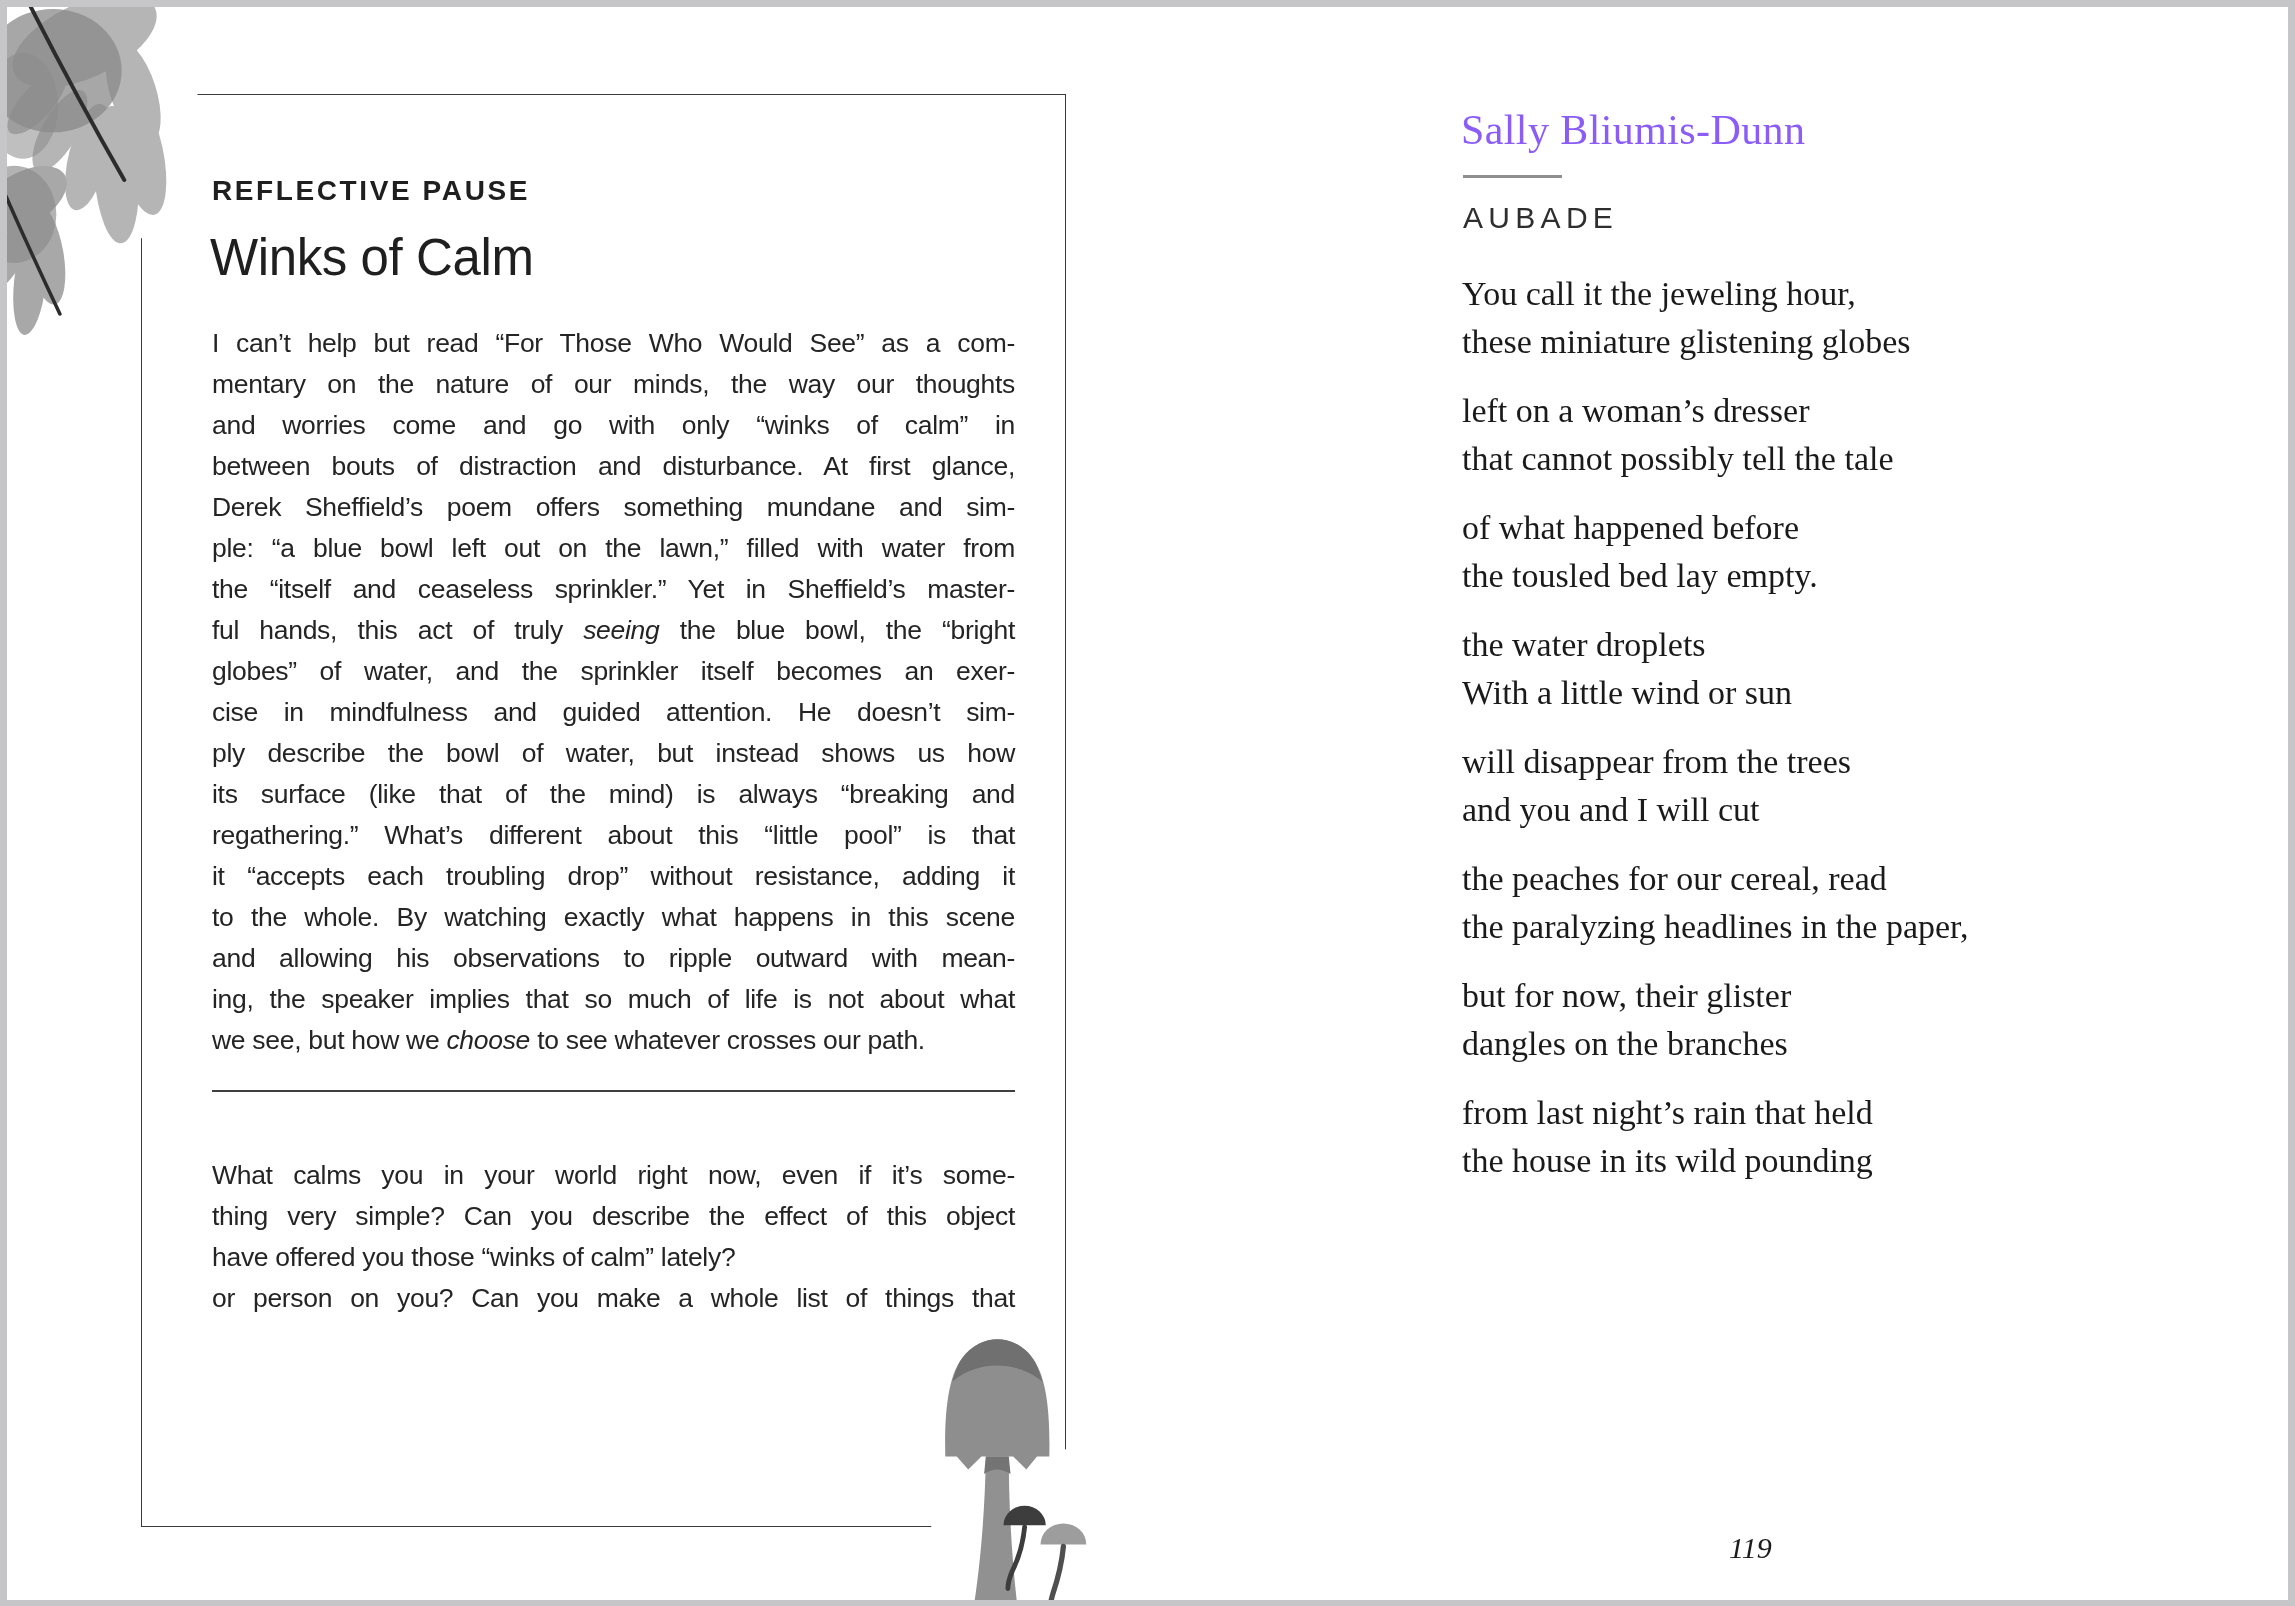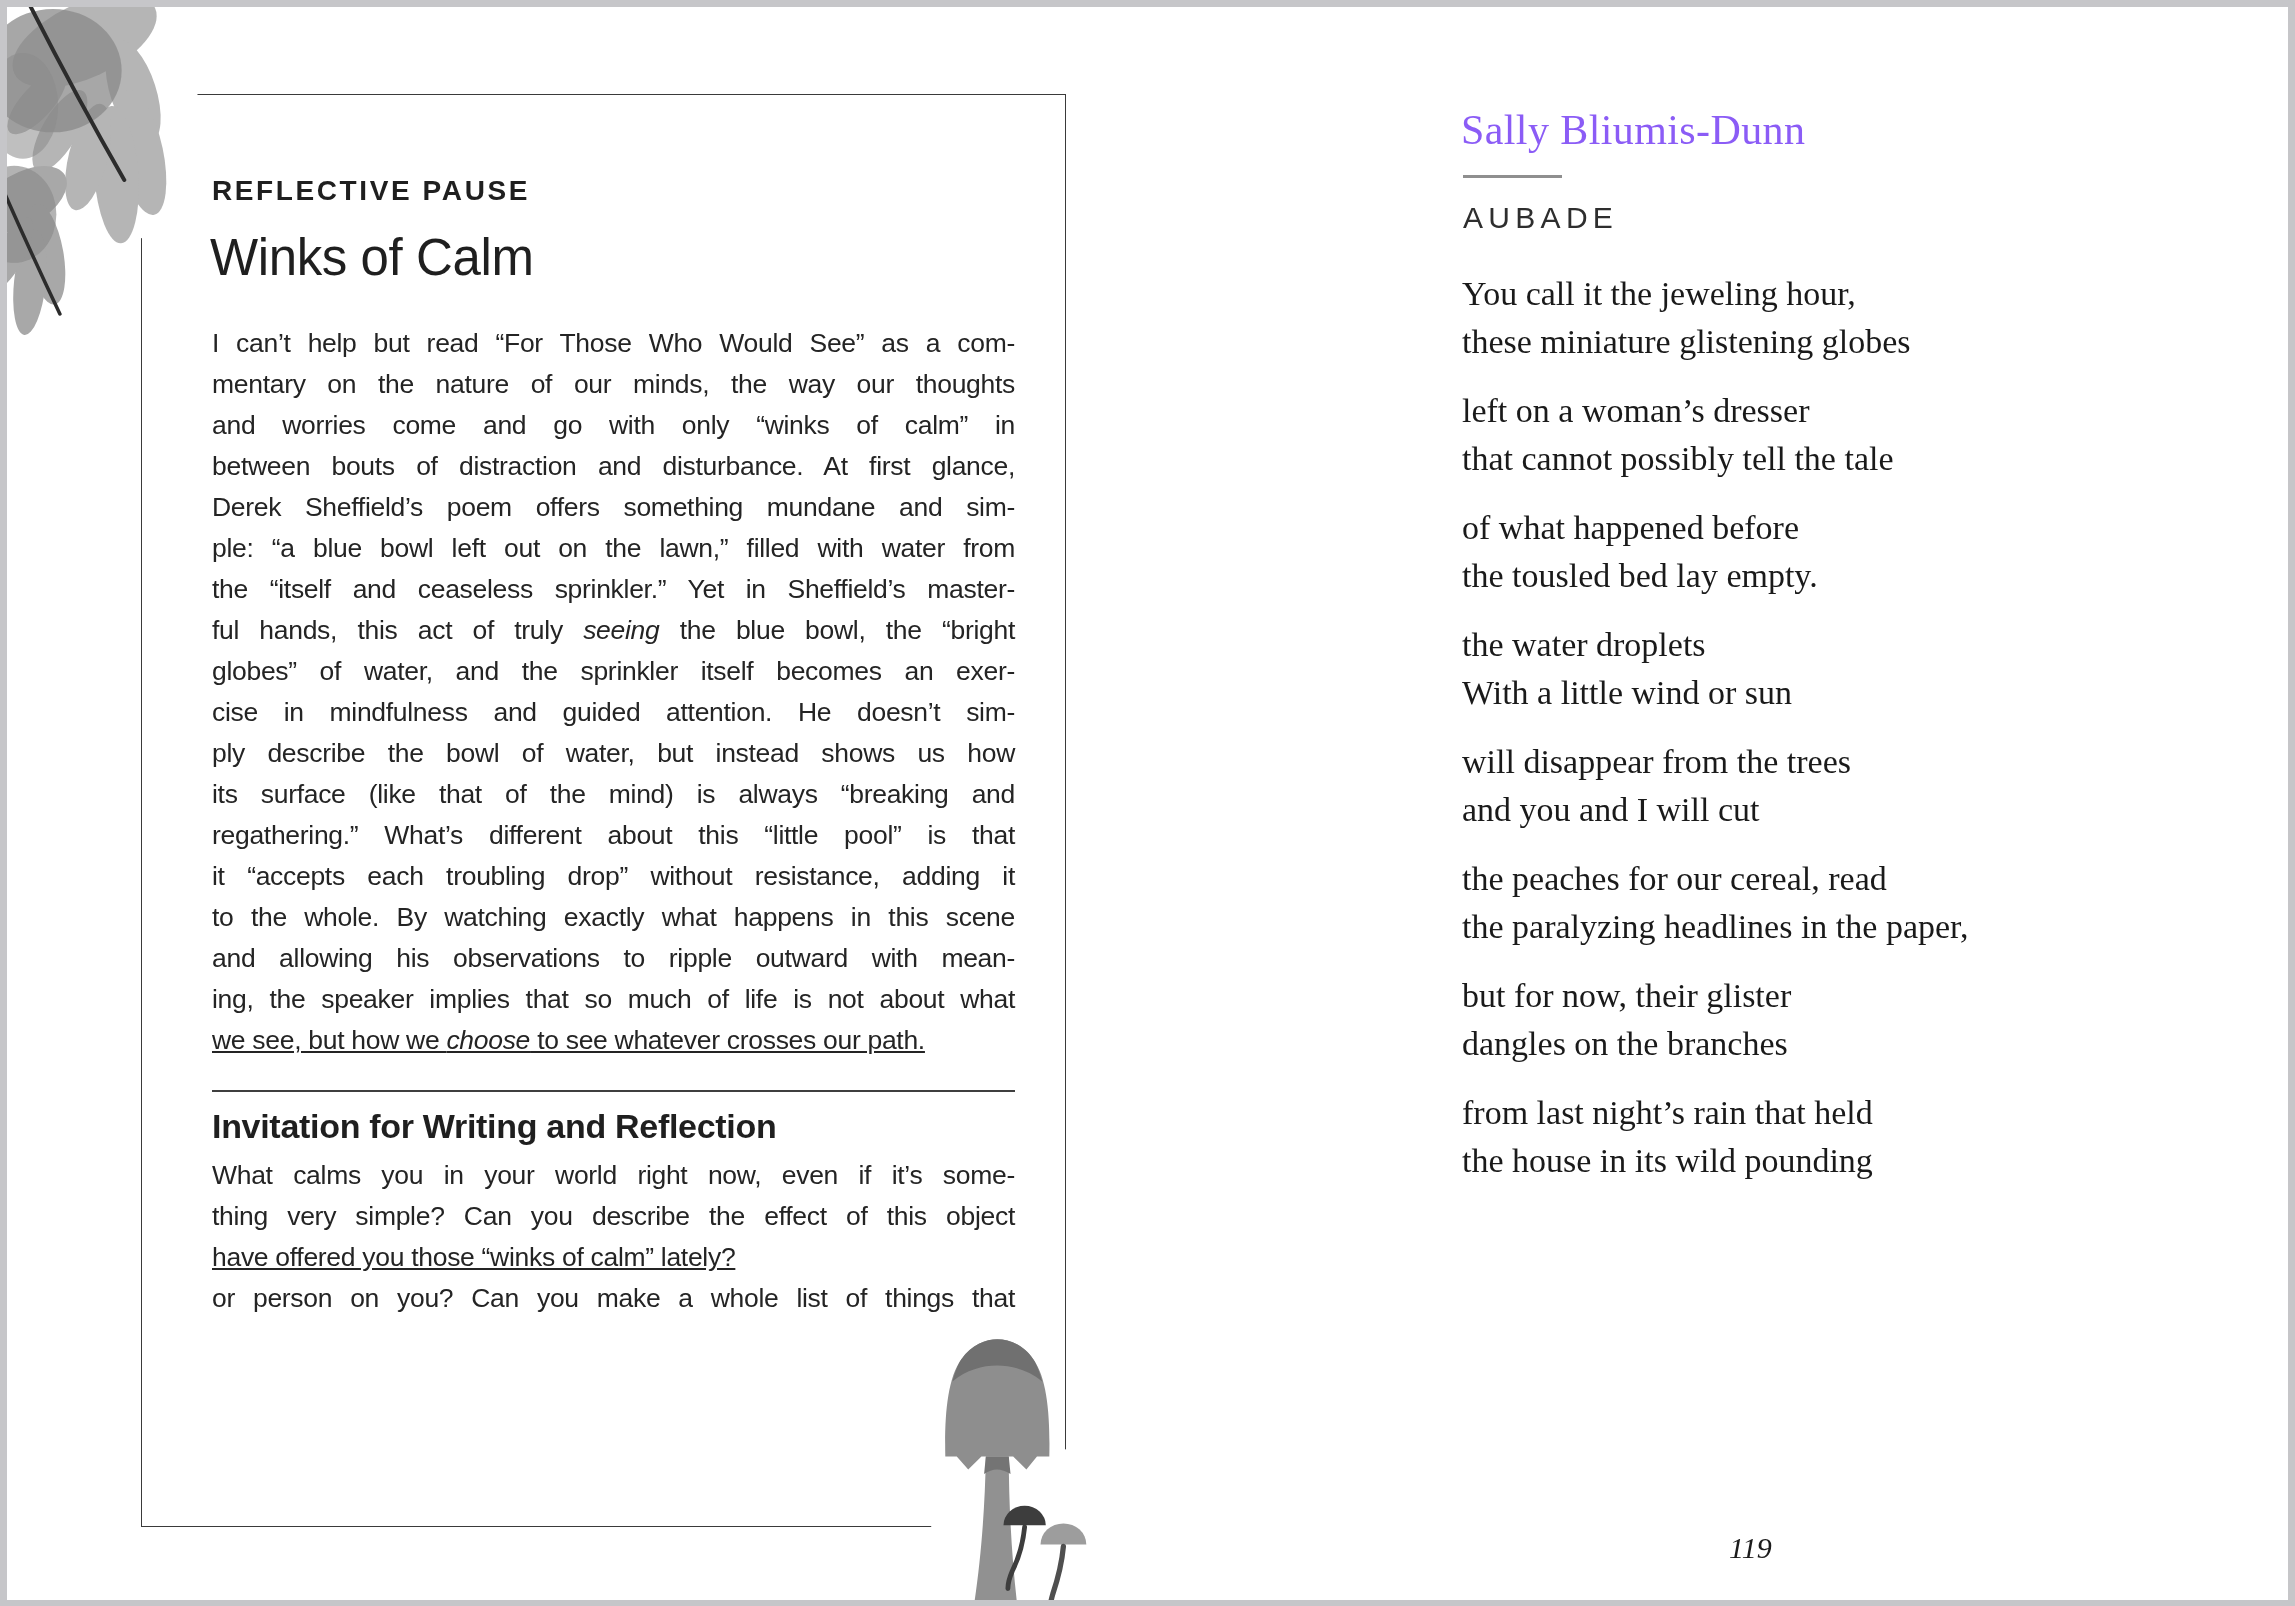--- a/index.html
+++ b/index.html
@@ -26,21 +26,21 @@
   }
   .page-title{
     left:203px;top:221px;width:803px;
     font-size:51px;font-weight:400;color:#1f1f1f;letter-spacing:-0.4px;
   }
   .essay{left:205px;top:316px;width:803px;}
   .eline{
     height:41px;line-height:41px;font-size:26.5px;letter-spacing:-0.3px;color:#242424;
     text-align:justify;text-align-last:justify;white-space:normal;
   }
-  .eline.last{text-align-last:left;text-decoration:underline;}
+  .eline.last{text-align-last:left;}
   .eline .it{font-style:italic;}
   .essay-divider{
     left:205px;top:1083px;width:803px;height:1.8px;background:#3f3f3f;
   }
   .inv-heading{
     left:205px;top:1100px;width:803px;
     font-size:34px;font-weight:700;color:#1f1f1f;letter-spacing:-0.3px;
   }
   .invitation{left:205px;top:1148px;width:803px;}
 
@@ -99,21 +99,20 @@
     <div class="eline">regathering.” What’s different about this “little pool” is that</div>
     <div class="eline">it “accepts each troubling drop” without resistance, adding it</div>
     <div class="eline">to the whole. By watching exactly what happens in this scene</div>
     <div class="eline">and allowing his observations to ripple outward with mean-</div>
     <div class="eline">ing, the speaker implies that so much of life is not about what</div>
     <div class="eline last"><span>we see, but how we </span><span class="it">choose</span><span> to see whatever crosses our path.</span></div>
   </div>
 
   <div class="abs essay-divider"></div>
 
-  <div class="abs inv-heading">Invitation for Writing and Reflection</div>
   <div class="abs invitation">
     <div class="eline">What calms you in your world right now, even if it’s some-</div>
     <div class="eline">thing very simple? Can you describe the effect of this object</div>
     <div class="eline last">have offered you those “winks of calm” lately?</div>
     <div class="eline">or person on you? Can you make a whole list of things that</div>
   </div>
 
   <svg class="abs leaf-svg" width="194" height="353" viewBox="0 0 220 400">
     <rect x="0" y="0" width="216" height="262" fill="#ffffff"></rect>
 

